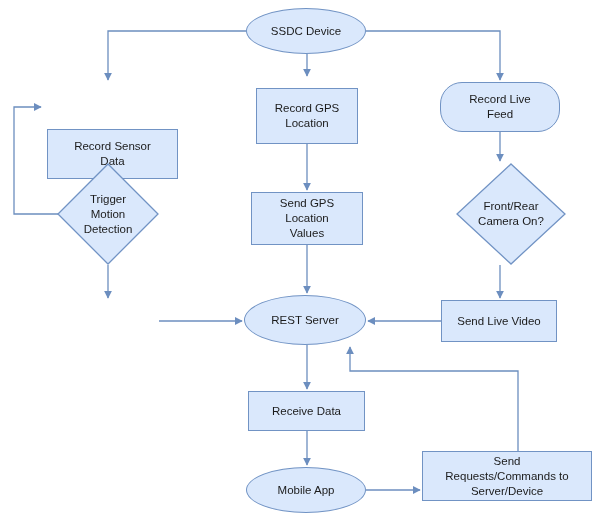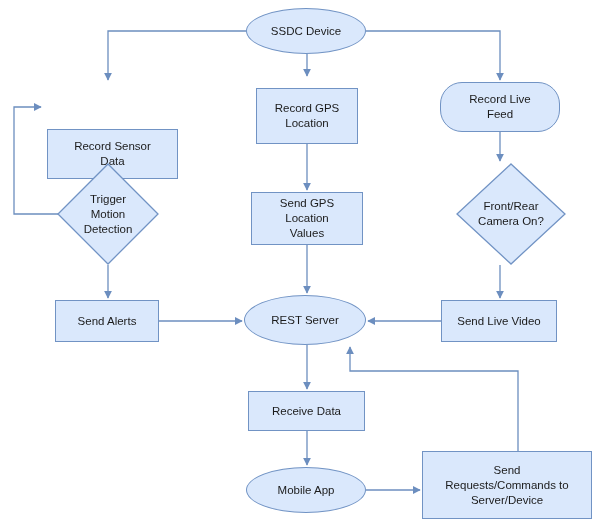--- a/index.html
+++ b/index.html
@@ -146,38 +146,35 @@
   </div>
 
   <div class="node decision" style="left:456px; top:163px; width:110px; height:102px;">
     <svg class="diamond-bg" viewBox="0 0 110 102" preserveAspectRatio="none" xmlns="http://www.w3.org/2000/svg">
       <polygon points="55,1 109,51 55,101 1,51" fill="#dae8fc" stroke="#7193c4" stroke-width="1.3"></polygon>
     </svg>
     <span class="label">Front/Rear
 Camera On?</span>
   </div>
 
-  <div class="node process" style="left:55px; top:300px; width:104px; height:42px;">
-    <span class="label">Send Alerts</span>
-  </div>
 
   <div class="node terminator" style="left:244px; top:295px; width:122px; height:50px;">
     <span class="label">REST Server</span>
   </div>
 
   <div class="node process" style="left:441px; top:300px; width:116px; height:42px;">
     <span class="label">Send Live Video</span>
   </div>
 
   <div class="node process" style="left:248px; top:391px; width:117px; height:40px;">
     <span class="label">Receive Data</span>
   </div>
 
   <div class="node terminator" style="left:246px; top:467px; width:120px; height:46px;">
     <span class="label">Mobile App</span>
   </div>
 
-  <div class="node process" style="left:422px; top:451px; width:170px; height:68px;">
+  <div class="node process" style="left:422px; top:451px; width:170px; height:50px;">
     <span class="label">Send Requests/Commands to
 Server/Device</span>
   </div>
 
 </div>
 
 </body></html>

